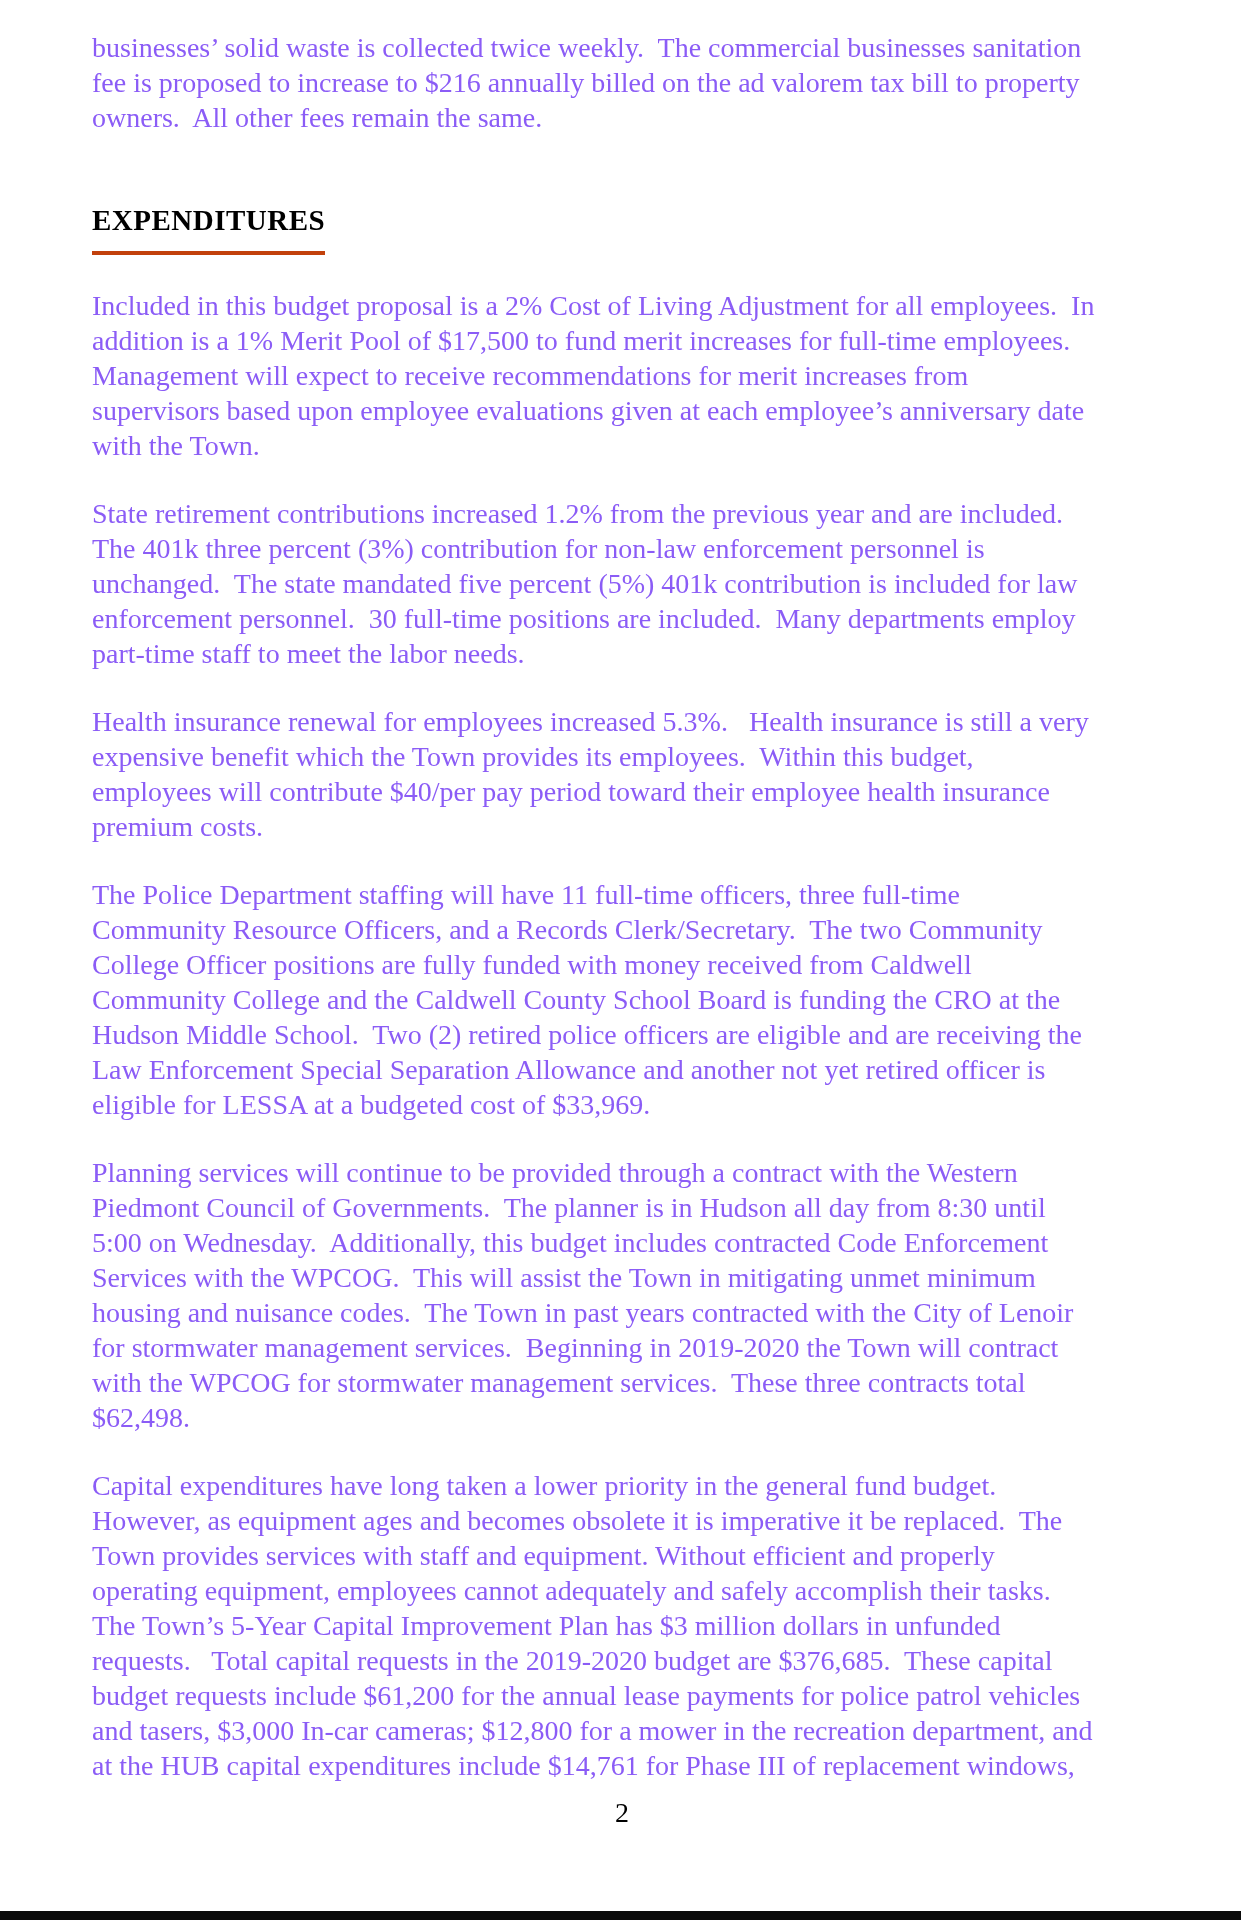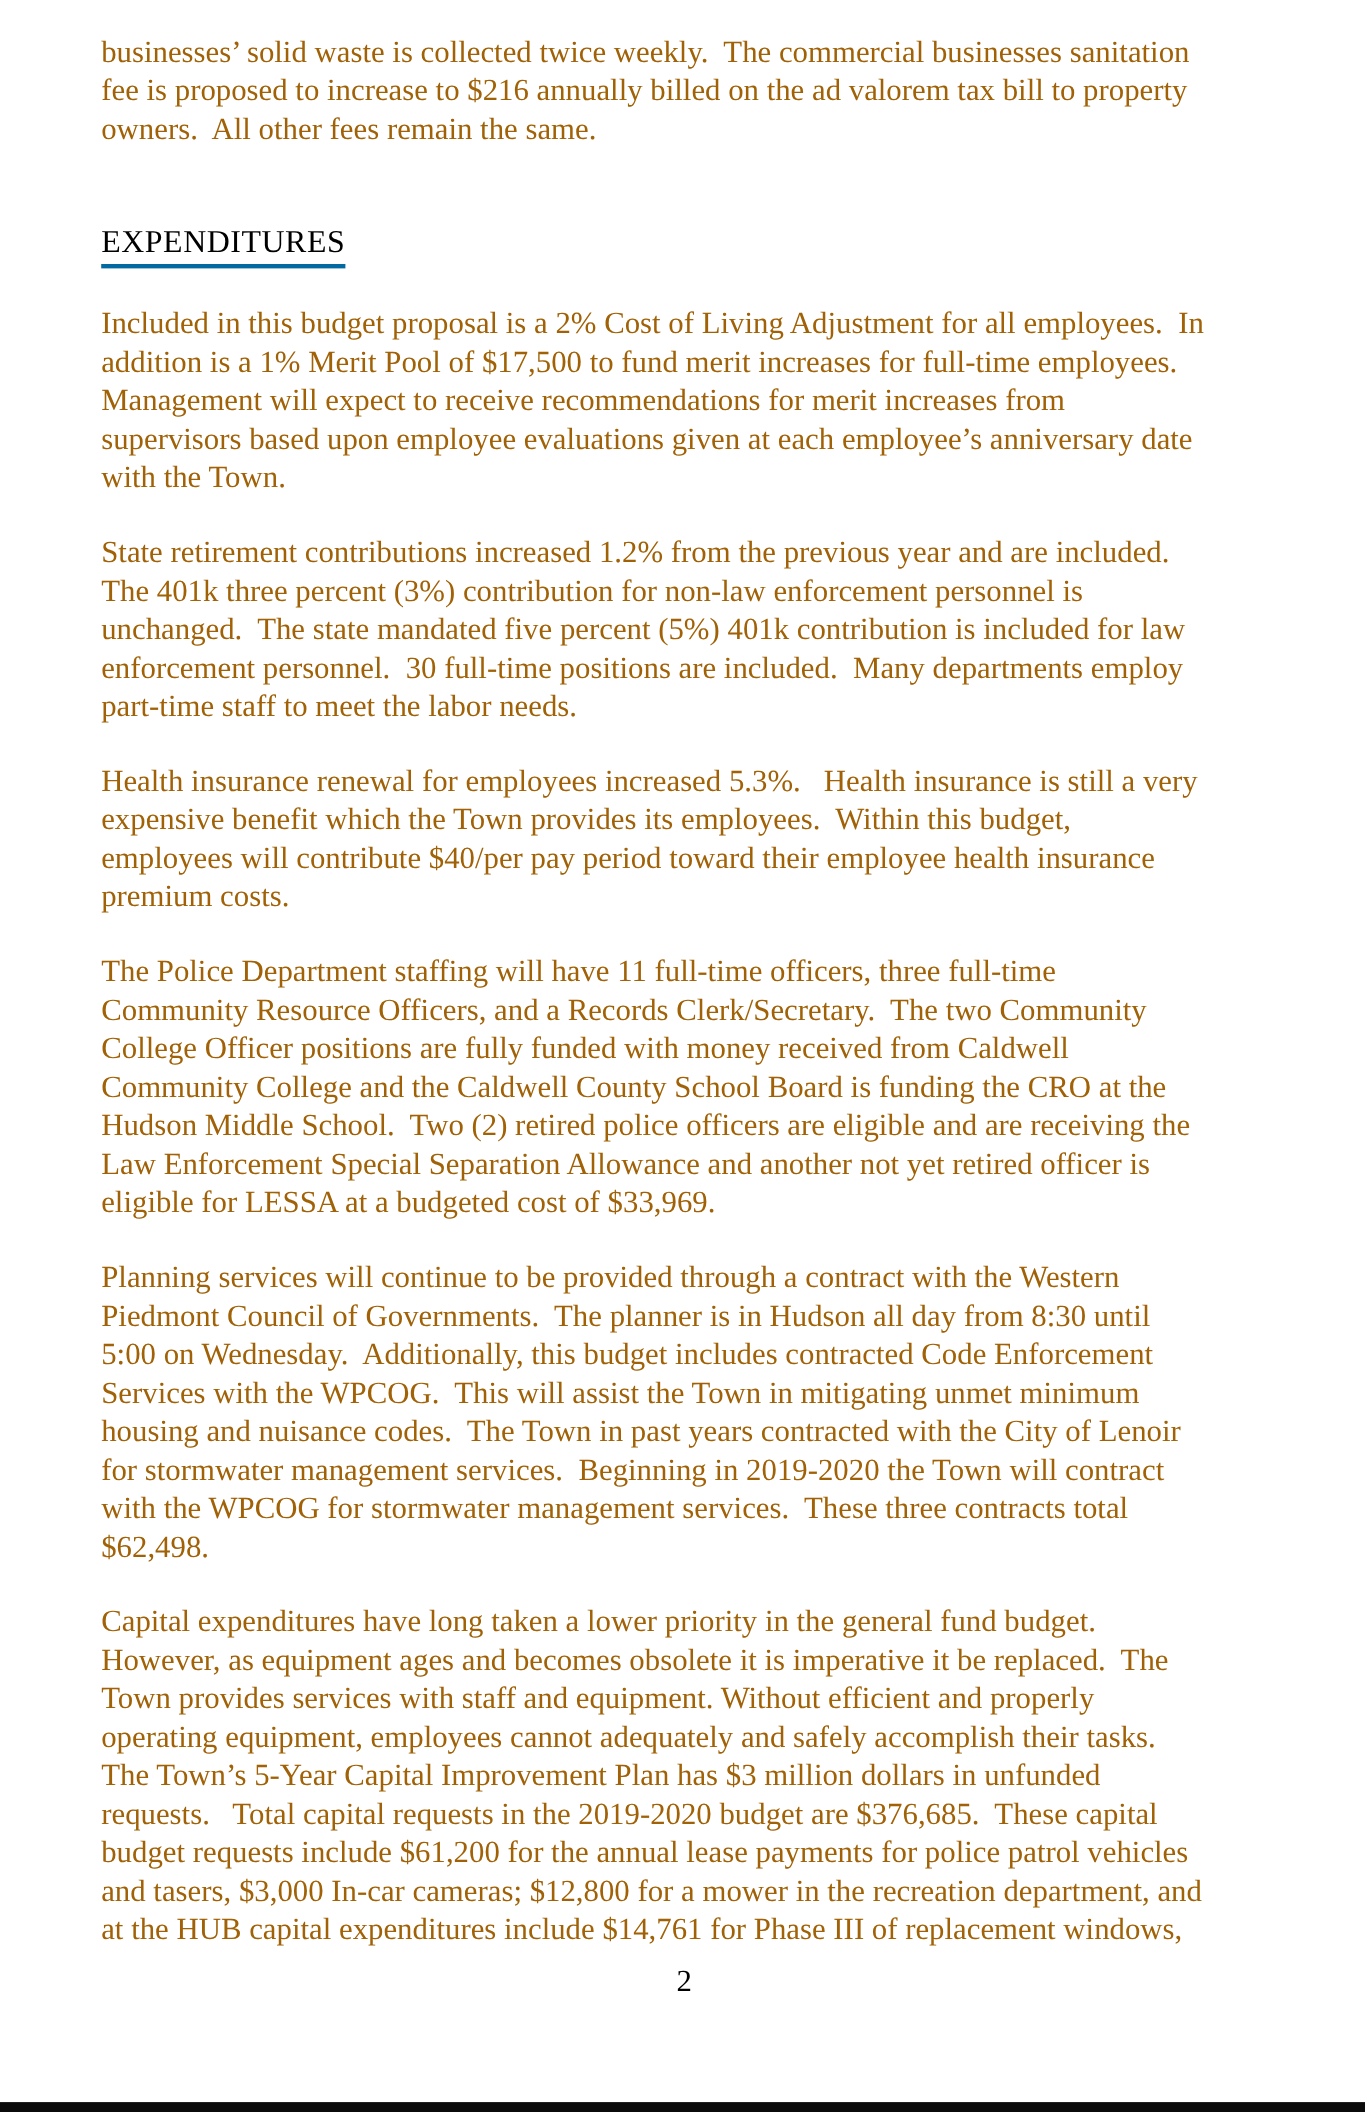--- a/index.html
+++ b/index.html
@@ -20,39 +20,39 @@
     position: absolute;
     left: 92px;
     top: 30px;
     width: 1060px;
   }
   .doc-paragraph {
     margin: 0 0 33px 0;
     font-size: 28px;
     line-height: 35px;
     white-space: pre;
-    color: #a16207;
+    color: #8b5cf6;
   }
   .doc-paragraph.intro {
     margin-bottom: 68px;
   }
   .doc-paragraph.last {
     margin-bottom: 12px;
   }
   .heading-row {
     margin: 0 0 33px 0;
     line-height: 35px;
   }
   .section-heading {
     display: inline-block;
     font-size: 29px;
-    font-weight: normal;
+    font-weight: bold;
     letter-spacing: 0.5px;
-    border-bottom: 4px solid #0369a1;
-    padding-bottom: 2px;
+    border-bottom: 4px solid #c2410c;
+    padding-bottom: 13px;
     white-space: pre;
   }
   .page-number {
     font-size: 28px;
     line-height: 35px;
     text-align: center;
     width: 100%;
   }
   .bottom-bar {
     position: absolute;

